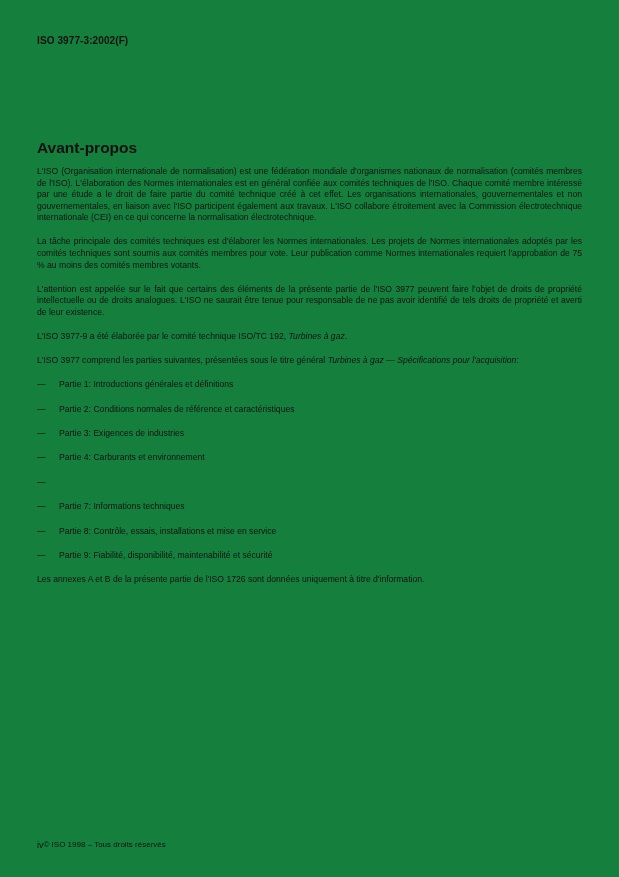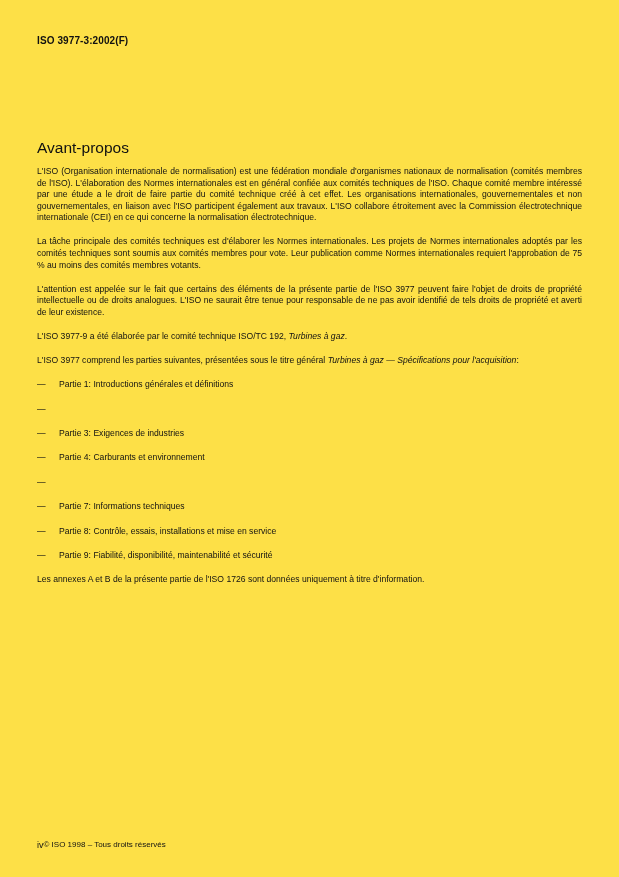--- a/index.html
+++ b/index.html
@@ -13,39 +13,39 @@
       position: relative;
       overflow: hidden;
       font-family: "Liberation Sans", sans-serif;
       color: #111111;
     }
     .page {
       position: absolute;
       left: 0; top: 0;
       width: 619px;
       height: 877px;
-      background: #fde047;
+      background: #15803d;
     }
     .doc-header {
       position: absolute;
       left: 37px;
       top: 35px;
       font-size: 10px;
       font-weight: bold;
       letter-spacing: 0.1px;
     }
     .content {
       position: absolute;
       left: 37px;
       top: 138px;
       width: 545px;
     }
     .title {
       font-size: 15.5px;
-      font-weight: normal;
+      font-weight: bold;
       margin: 0 0 8px 0;
       line-height: 20px;
     }
     .para {
       font-size: 8.6px;
       line-height: 11.6px;
       text-align: justify;
       margin: 0 0 12.5px 0;
     }
     .para em, .list-text {
@@ -95,20 +95,21 @@
 
     <p class="para"><span>L'ISO 3977 comprend les parties suivantes, présentées sous le titre général </span><em>Turbines à gaz — Spécifications pour l'acquisition</em><span>:</span></p>
 
     <ul class="list">
       <li class="list-item">
           <span class="dash">—</span>
           <span class="list-text">Partie 1: Introductions générales et définitions</span>
         </li>
       <li class="list-item">
           <span class="dash">—</span>
+          <span class="list-text">Partie 2: Conditions normales de référence et caractéristiques</span>
         </li>
       <li class="list-item">
           <span class="dash">—</span>
           <span class="list-text">Partie 3: Exigences de industries</span>
         </li>
       <li class="list-item">
           <span class="dash">—</span>
           <span class="list-text">Partie 4: Carburants et environnement</span>
         </li>
       <li class="list-item">

